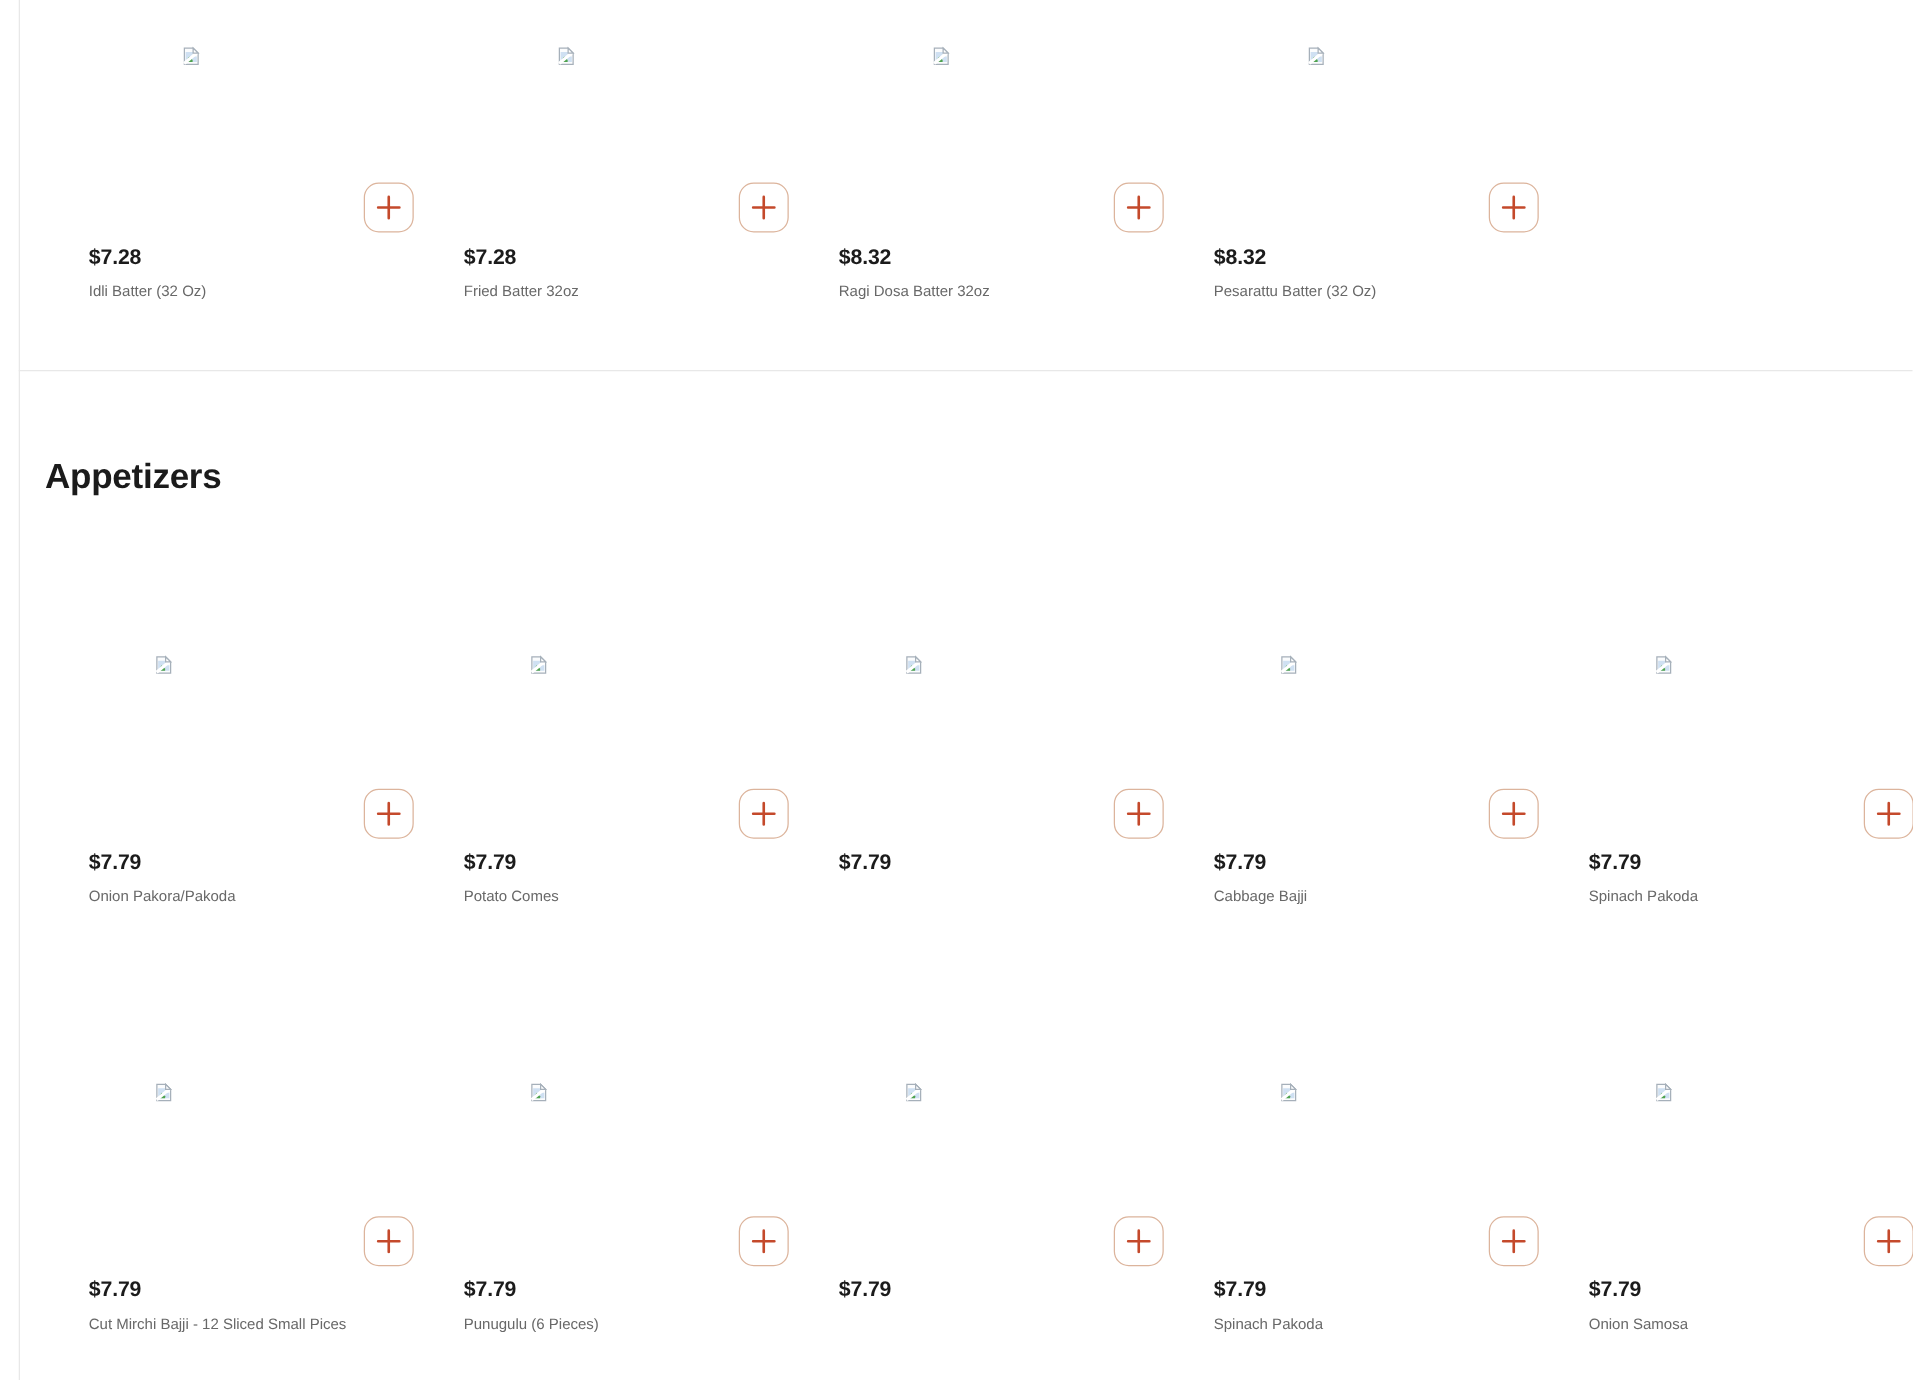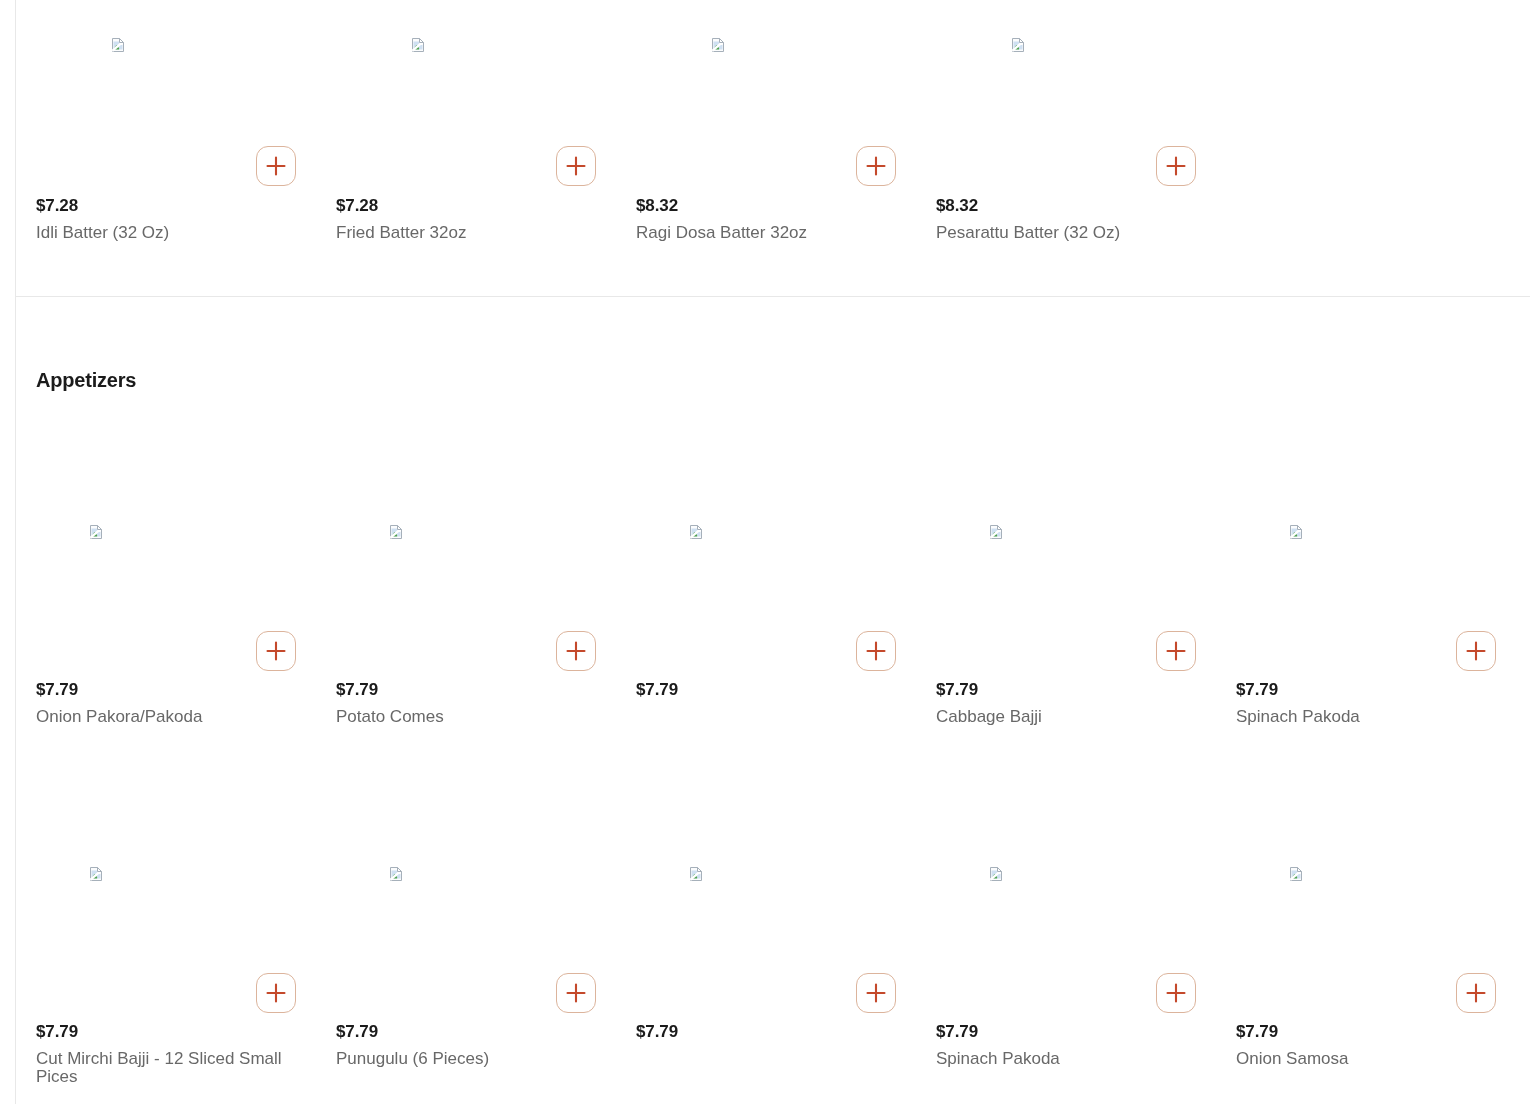--- a/index.html
+++ b/index.html
@@ -33,29 +33,29 @@
   .grid {
     display: grid;
     grid-template-columns: repeat(5, 260px);
     column-gap: 40px;
     row-gap: 0;
   }
   .section-top { height: 297px; }
   .section-appetizers { padding-top: 69px; }
   .section-title {
     margin: 0;
-    font-size: 20px;
+    font-size: 28px;
     line-height: 29px;
     font-weight: 700;
     color: var(--ink);
     letter-spacing: -0.2px;
   }
   .section-appetizers .grid { margin-top: 53px; }
 
-  .card { position: relative; width: 260px; cursor: pointer; }
+  .card { position: relative; width: 260px; cursor: pointer; margin-left: 35px; }
   .card-top { height: 296px; }
   .card-app { height: 342px; }
 
   .broken-icon { position: absolute; width: 16px; height: 16px; }
   .card-top .broken-icon { top: 37px; left: 74px; }
   .card-app .broken-icon { top: 76px; left: 52px; }
 
   .add-btn {
     position: absolute;
     right: 0;
@@ -79,21 +79,21 @@
     color: var(--ink);
     letter-spacing: -0.1px;
   }
   .card-top .price { top: 196px; }
   .card-app .price { top: 232px; }
 
   .name {
     position: absolute;
     left: 0;
     width: 260px;
-    font-size: 17px;
+    font-size: 12px;
     line-height: 18px;
     font-weight: 400;
     color: var(--muted);
   }
   .card-top .name { top: 224px; }
   .card-app .name { top: 260px; }
 </style>
 </head>
 <body>
 

